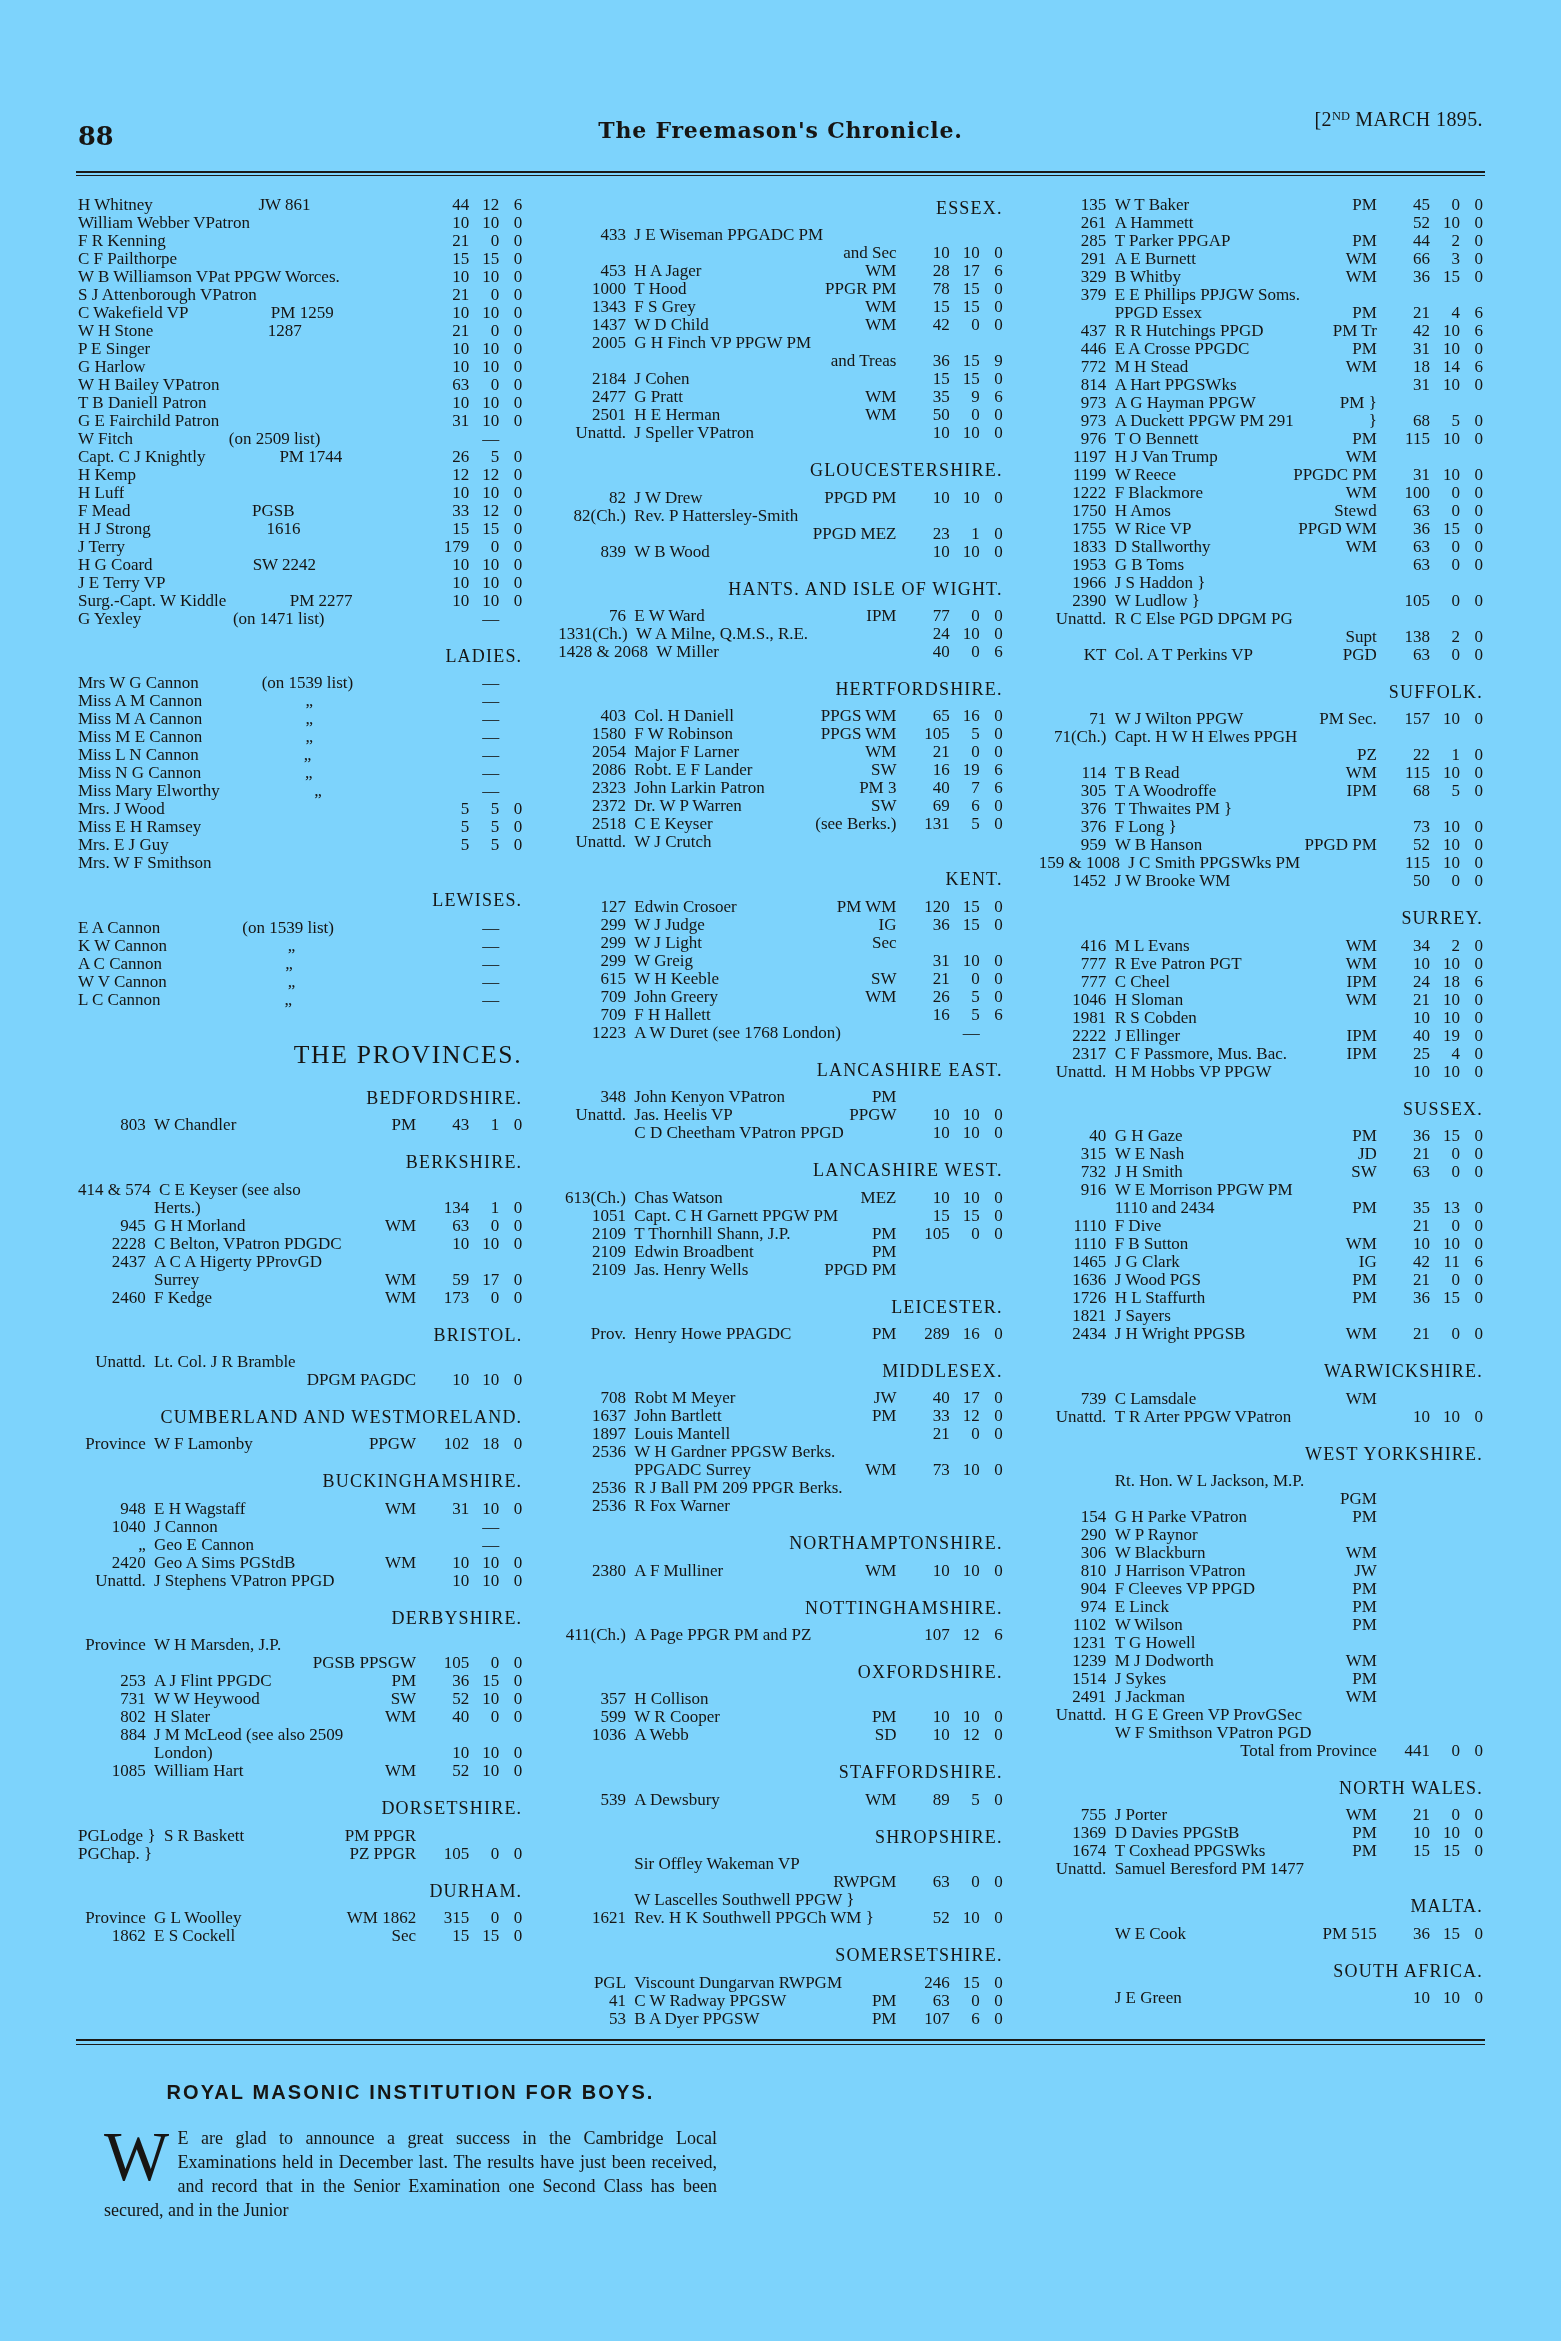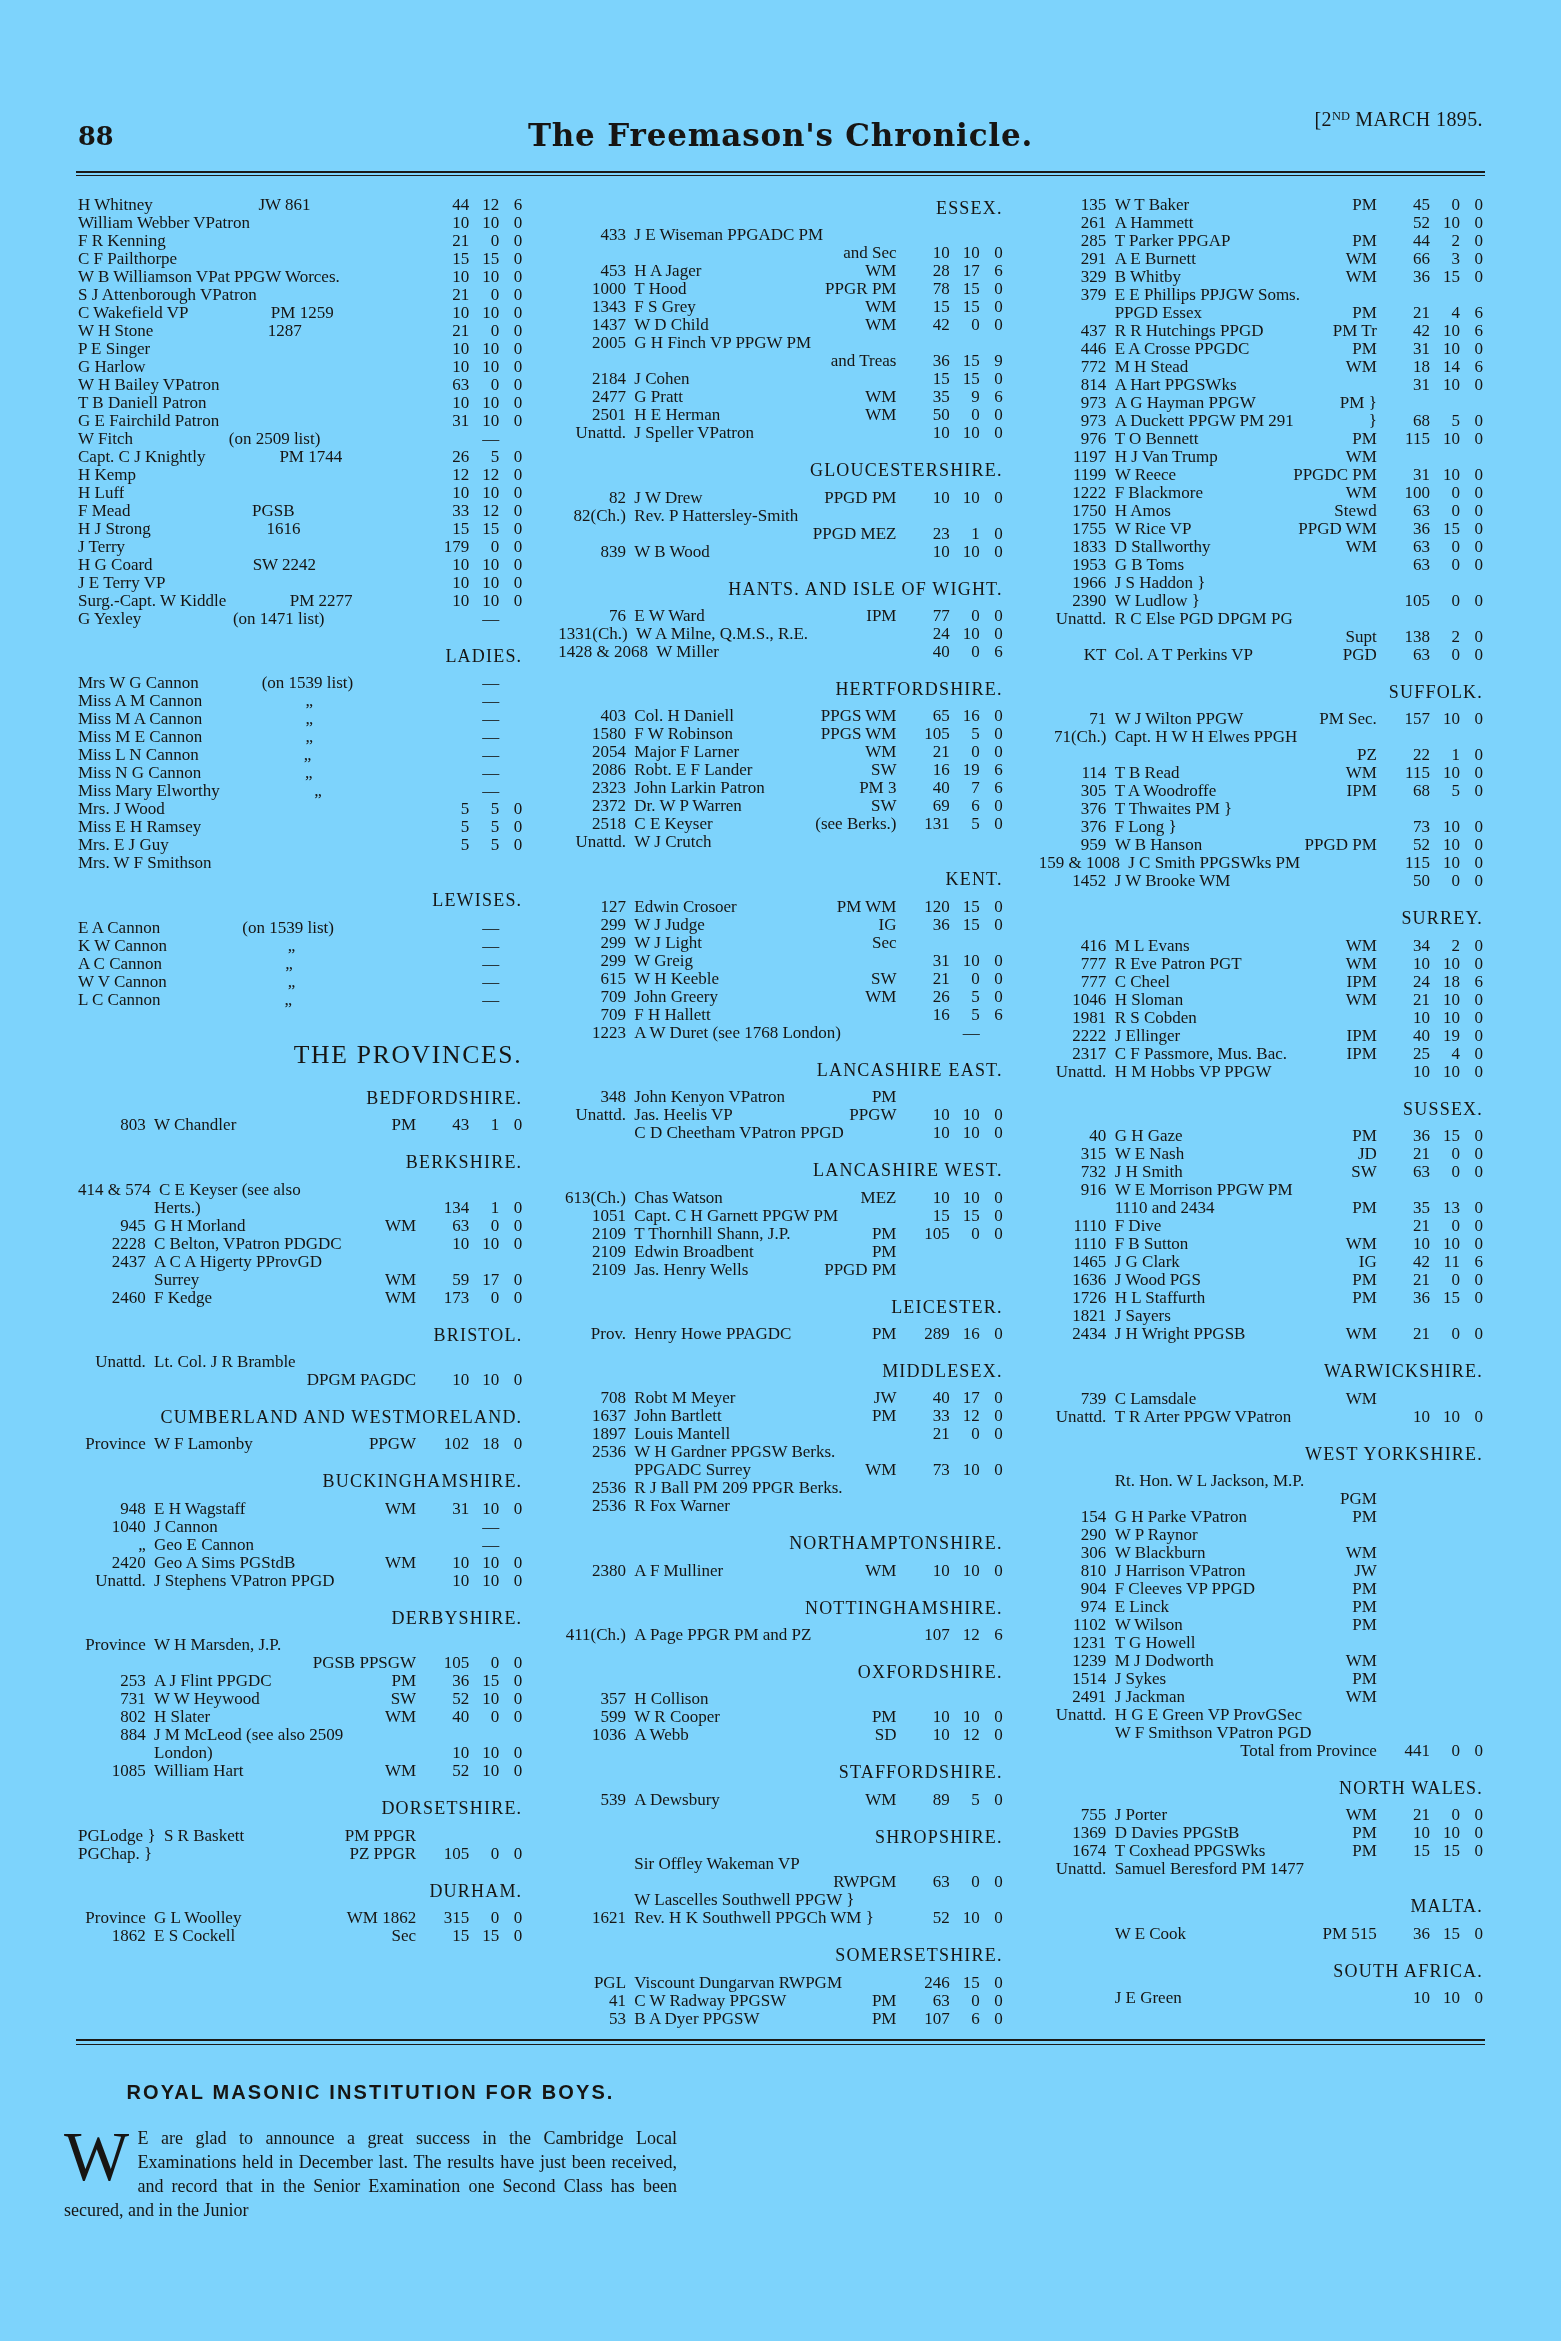--- a/index.html
+++ b/index.html
@@ -4,21 +4,21 @@
 <style>
   html,body{margin:0;padding:0;background:#e9e7e1;}
   .page{
     width:1561px;height:2342px;background:#7dd3fc;overflow:hidden;position:relative;
     font-family:"Liberation Serif", serif;color:#171513;margin:0 auto;
   }
   
   .masthead{position:relative;padding:121px 78px 0;height:38px;}
   .page-num{font-family:"DejaVu Serif", serif;font-weight:bold;font-size:25.6px;}
   .mast-title{position:absolute;left:0;right:0;top:117px;text-align:center;
-    font-family:"DejaVu Serif", serif;font-weight:bold;font-size:31px;letter-spacing:0.8px;}
+    font-family:"DejaVu Serif", serif;font-weight:bold;font-size:22px;letter-spacing:0.8px;}
   .mast-date{position:absolute;right:78px;top:108px;font-size:20px;letter-spacing:0.4px;}
   .mast-date .sup{font-size:12.4px;vertical-align:5.8px;letter-spacing:0;}
   .rule{margin:11.6px 76px 0;border-top:2.5px solid #1b1917;border-bottom:0.8px solid #1b1917;height:2.5px;}
   
   .cols{display:flex;gap:36px;margin:20px 78px 0;align-items:flex-start;font-family:Liberation Serif, serif;}
   .col{flex:1 1 0;min-width:0;}
   .sec-heading{margin:18px 0 7.4px;text-align:right;font-weight:normal;font-size:18px;letter-spacing:1.2px;}
   .col > .sec-heading:first-child{margin-top:1.7px;}
   .sec-heading.big{font-size:25.6px;letter-spacing:1.7px;margin:31px 0 13.2px;}
   .row{display:flex;align-items:baseline;font-size:17px;line-height:18px;white-space:nowrap;}
@@ -26,21 +26,21 @@
   .nm{flex:1 1 auto;min-width:0;overflow:hidden;}
   .rk{flex:0 0 auto;text-align:right;padding-right:13.2px;}
   .a1{flex:0 0 40px;text-align:right;}
   .a2{flex:0 0 30px;text-align:right;}
   .a3{flex:0 0 23px;text-align:right;}
   .row.plain .num{flex:0 0 0px;padding:0;}
   .row.plain .nm{flex:0 0 auto;}
   .row.plain .rk{flex:1 1 auto;text-align:center;}
   
   .sep-rule{margin:11.6px 76px 0;border-top:2.5px solid #1b1917;border-bottom:0.8px solid #1b1917;height:2.5px;}
-  .bottom{display:flex;gap:77px;margin:30px 64px 0;}
+  .bottom{display:flex;gap:77px;margin:30px 104px 0;}
   .b-left{flex:0 0 613px;}
   .b-right{flex:1 1 auto;min-width:0;}
   .art-heading{font-family:"Liberation Sans", sans-serif;font-weight:bold;font-size:20px;
     letter-spacing:2.1px;text-align:center;margin:6.6px 0 21.5px;}
   .art{font-size:18px;line-height:24px;text-align:justify;}
   .dropcap{float:left;font-size:69px;line-height:53px;padding:5px 8.3px 0 0;}
   .b-right p{margin:0 0 1.7px;font-size:18px;line-height:24px;text-align:justify;}
   .b-right p + p{text-indent:30px;}
 </style>
 </head>

